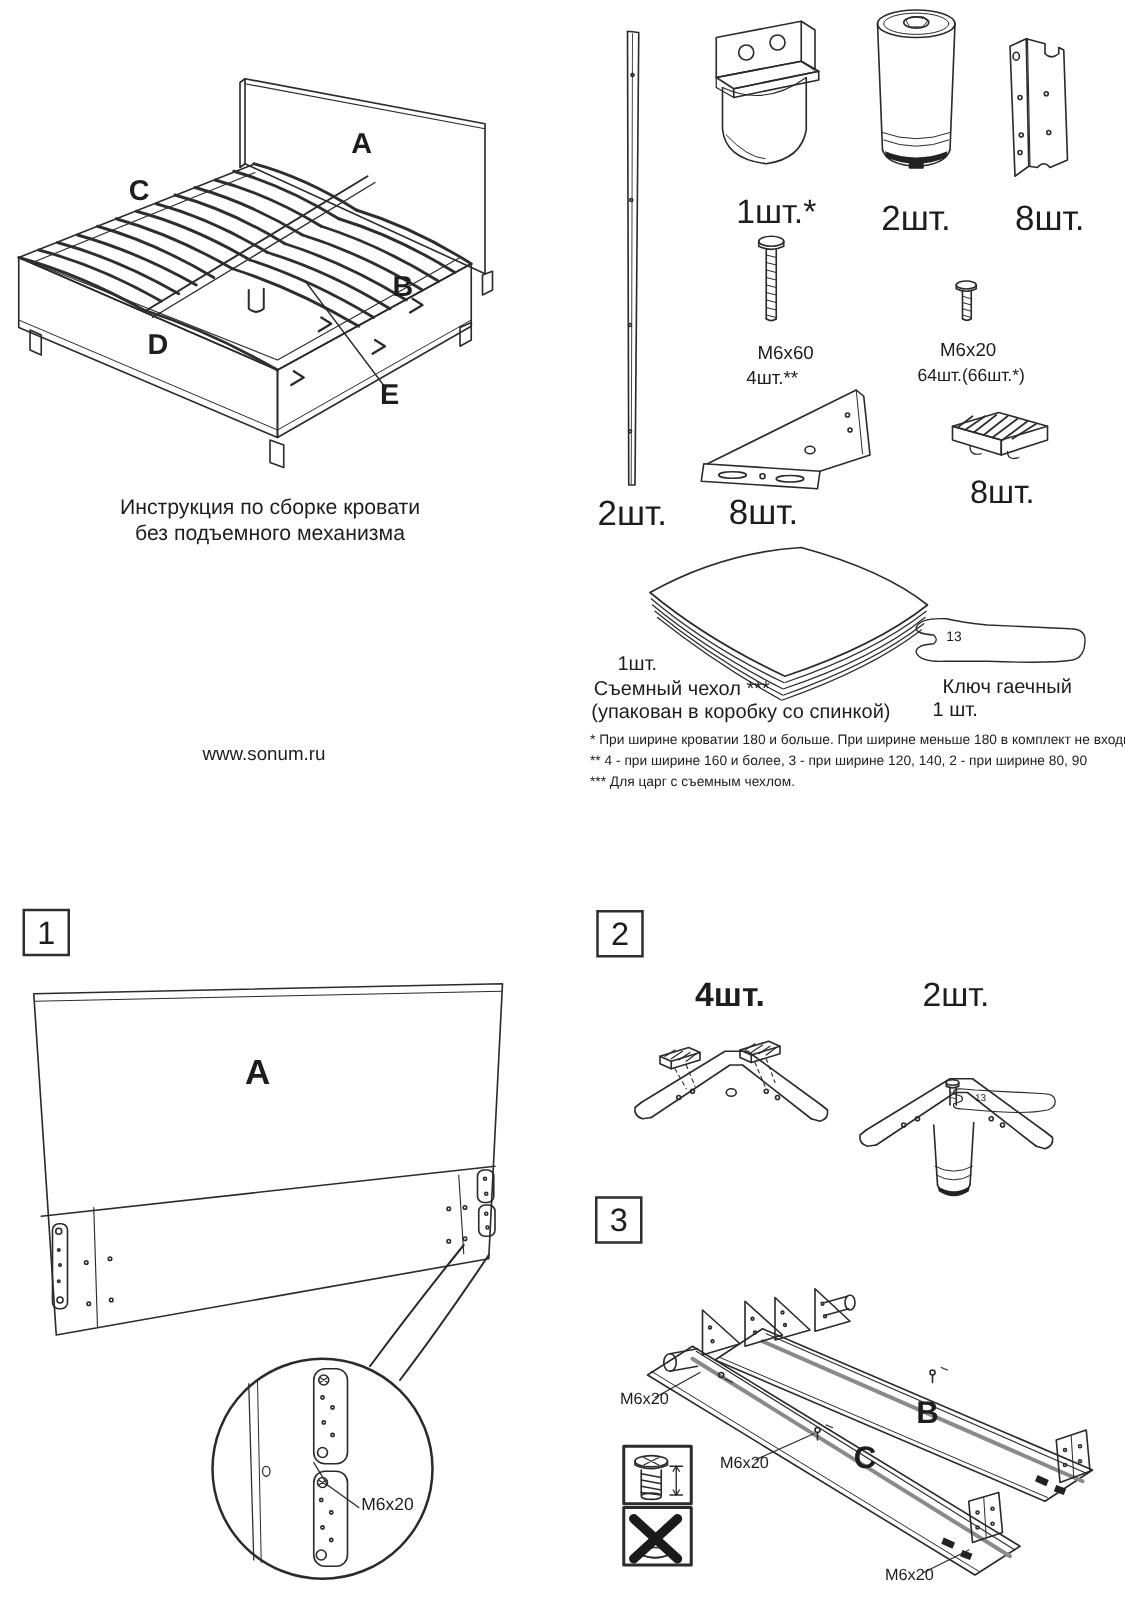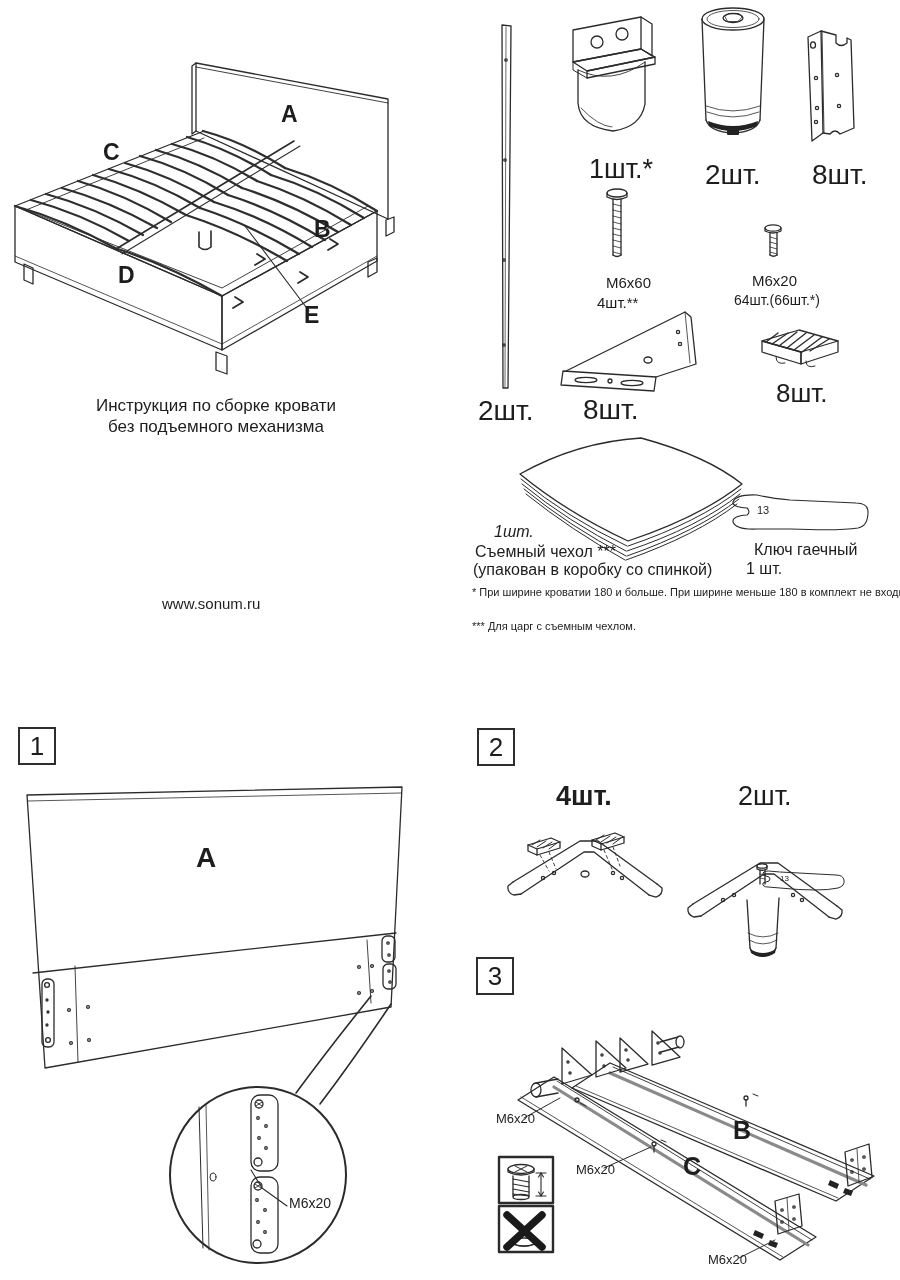--- a/index.html
+++ b/index.html
@@ -363,28 +363,29 @@
   <div class="lbl" style="left:478px;top:396px;font-size:28px;">2шт.</div>
   <div class="lbl" style="left:589px;top:155px;font-size:27px;">1шт.*</div>
   <div class="lbl" style="left:705px;top:160px;font-size:28px;">2шт.</div>
   <div class="lbl" style="left:812px;top:160px;font-size:28px;">8шт.</div>
   <div class="lbl" style="left:596px;top:275px;font-size:15px;margin-left:10px;">M6x60</div>
   <div class="lbl" style="left:597px;top:295px;font-size:15px;text-align:center;">4шт.**</div>
   <div class="lbl" style="left:752px;top:273px;font-size:15px;">M6x20</div>
   <div class="lbl" style="left:734px;top:293px;font-size:14px;">64шт.(66шт.*)</div>
   <div class="lbl" style="left:583px;top:395px;font-size:28px;">8шт.</div>
   <div class="lbl" style="left:776px;top:379px;font-size:26px;">8шт.</div>
-  <div class="lbl" style="left:494px;top:523px;font-size:16px;font-style:italic;">1шт.</div>
+  <div class="lbl" style="left:494px;top:523px;font-size:16px;">1шт.</div>
   <div class="lbl" style="left:475px;top:543px;font-size:16px;">Съемный чехол ***</div>
   <div class="lbl" style="left:473px;top:561px;font-size:16px;">(упакован в коробку со спинкой)</div>
   <div class="lbl" style="left:757px;top:505px;font-size:11px;">13</div>
   <div class="lbl" style="left:754px;top:541px;font-size:16px;">Ключ гаечный</div>
   <div class="lbl" style="left:746px;top:560px;font-size:16px;">1 шт.</div>
 
   <div class="lbl" style="left:472px;top:587px;font-size:11px;">* При ширине кроватии 180 и больше. При ширине меньше  180 в комплект не входит.</div>
+  <div class="lbl" style="left:472px;top:604px;font-size:11px;">**  4 - при ширине 160 и более, 3 - при ширине 120, 140, 2 - при ширине 80, 90</div>
   <div class="lbl" style="left:472px;top:621px;font-size:11px;">***  Для царг с съемным чехлом.</div>
 
   <div class="stepbox" style="left:18px;top:727px;">
     <span>1</span>
   </div>
   <div class="lbl" style="left:196px;top:843px;font-size:28px;font-weight:600;">A</div>
   <div class="lbl" style="left:289px;top:1196px;font-size:14px;">M6x20</div>
 
   <div class="stepbox" style="left:477px;top:728px;">
     <span>2</span>

